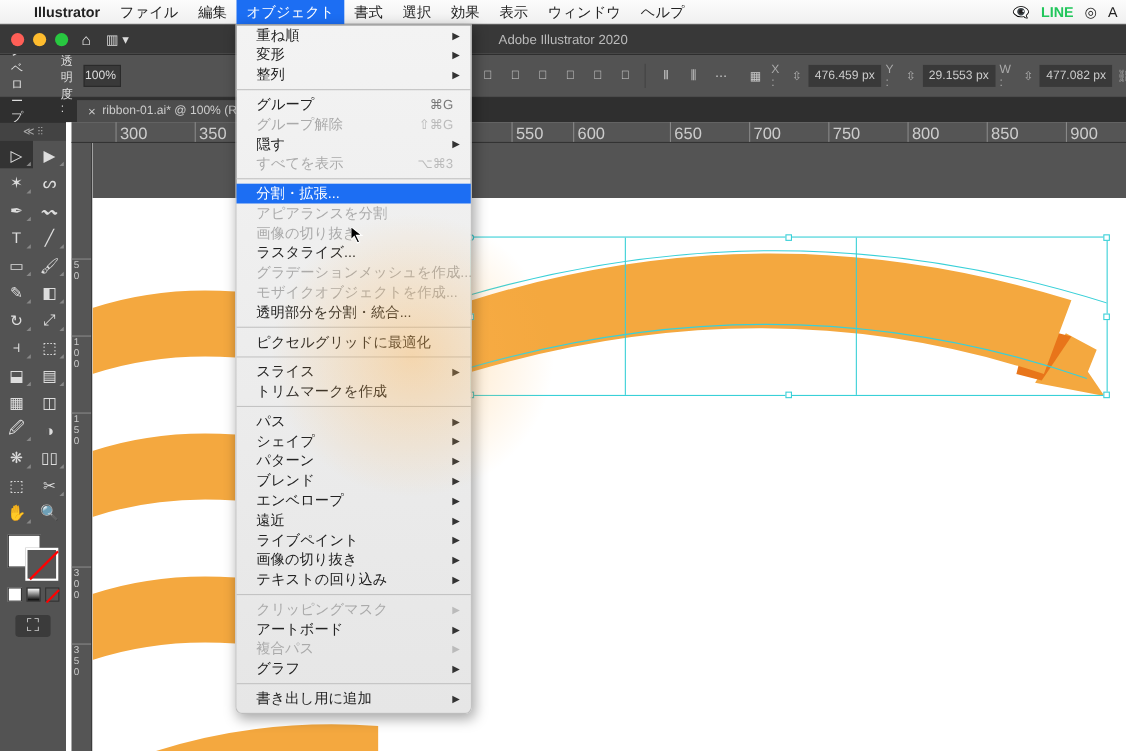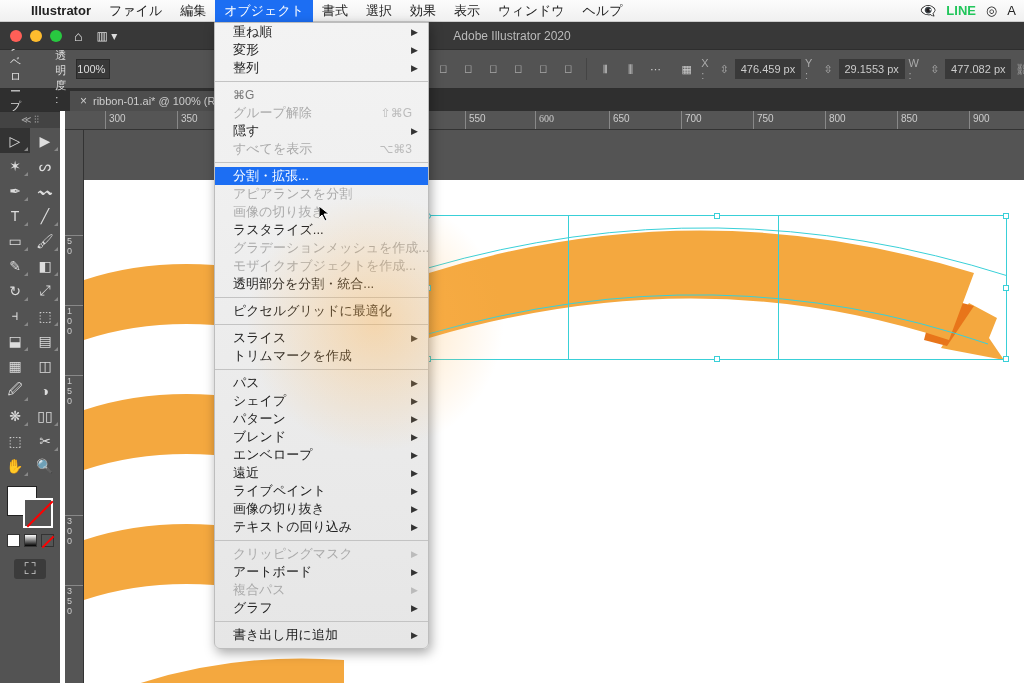--- a/index.html
+++ b/index.html
@@ -48,21 +48,21 @@
   .controlbar .coord-field { width: 70px; height: 20px; background: #393939; display: flex; align-items: center; justify-content: center; font-size: 11px; }
   .controlbar .coord-label { color: #aaa; }
   .controlbar .link-icon { width: 14px; text-align: center; color: #aaa; }
 
   
   .tabstrip { height: 22px; background: #2f2f2f; display: flex; align-items: flex-end; padding-left: 70px; font-size: 11px; color: #ccc; }
   .tabstrip .tab { height: 20px; padding: 0 10px; display: flex; align-items: center; gap: 6px; background: #4d4d4d; }
   .tabstrip .tab .x { font-size: 12px; color: #ccc; }
 
   
-  .ruler-h { position: absolute; left: 65px; right: 0; height: 19px; background: #555; top: 111px; color: #ccc; font-size: 10px; overflow: hidden; border-bottom: 1px solid #333; }
+  .ruler-h { position: absolute; left: 65px; right: 0; height: 19px; background: #555; top: 111px; color: #ccc; font-size: 15px; overflow: hidden; border-bottom: 1px solid #333; }
   .ruler-h .tick { position: absolute; top: 0; height: 100%; border-left: 1px solid #888; padding-left: 3px; padding-top: 2px; }
 
   .ruler-v { position: absolute; top: 130px; bottom: 0; left: 65px; width: 19px; background: #555; color: #ccc; font-size: 9px; overflow: hidden; border-right: 1px solid #333; }
   .ruler-v .tick { position: absolute; left: 0; width: 100%; border-top: 1px solid #888; }
   .ruler-v .tick span { display: inline-block; width: 9px; line-height: 9px; text-align: center; }
 
   
   .tools { position: absolute; left: 0; top: 111px; width: 60px; bottom: 0; background: #535353; border-top: 1px solid #2e2e2e; }
   .tools .thead { height: 16px; background: #434343; display: flex; align-items: center; justify-content: center; color: #aaa; font-size: 10px; }
   .tools .tgrid { display: grid; grid-template-columns: 30px 30px; }
@@ -127,20 +127,21 @@
       <span class="lbl">重ね順</span>
     </div>
   <div class="row sub">
       <span class="lbl">変形</span>
     </div>
   <div class="row sub">
       <span class="lbl">整列</span>
     </div>
   <div class="sep"></div>
   <div class="row">
+      <span class="lbl">グループ</span>
       <span class="sc">⌘G</span>
     </div>
   <div class="row disabled">
       <span class="lbl">グループ解除</span>
       <span class="sc">⇧⌘G</span>
     </div>
   <div class="row sub">
       <span class="lbl">隠す</span>
     </div>
   <div class="row disabled">
@@ -295,21 +296,21 @@
   </div>
 </div>
 
 <div class="ruler-h">
     <div class="tick" style="left: 40px;">300</div>
     <div class="tick" style="left: 112px;">350</div>
     <div class="tick" style="left: 184px;">400</div>
     <div class="tick" style="left: 256px;">450</div>
     <div class="tick" style="left: 328px;">500</div>
     <div class="tick" style="left: 400px;">550</div>
-    <div class="tick" style="left: 470px; font-family: Liberation Serif, serif;">600</div>
+    <div class="tick" style="left: 456px;">600</div>
     <div class="tick" style="left: 544px;">650</div>
     <div class="tick" style="left: 616px;">700</div>
     <div class="tick" style="left: 688px;">750</div>
     <div class="tick" style="left: 760px;">800</div>
     <div class="tick" style="left: 832px;">850</div>
     <div class="tick" style="left: 904px;">900</div>
   </div>
 <div class="ruler-v">
     <div class="tick" style="top: 105px;"><span>5</span><br><span>0</span><br></div>
     <div class="tick" style="top: 175px;"><span>1</span><br><span>0</span><br><span>0</span><br></div>

